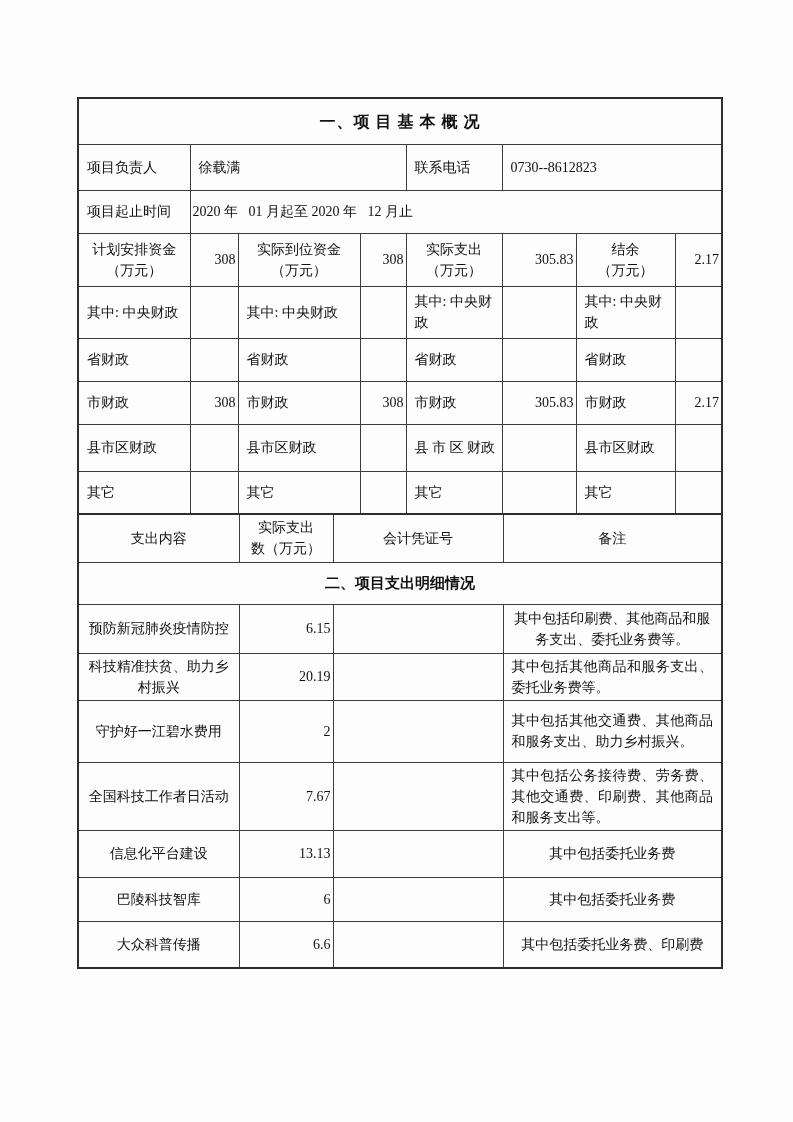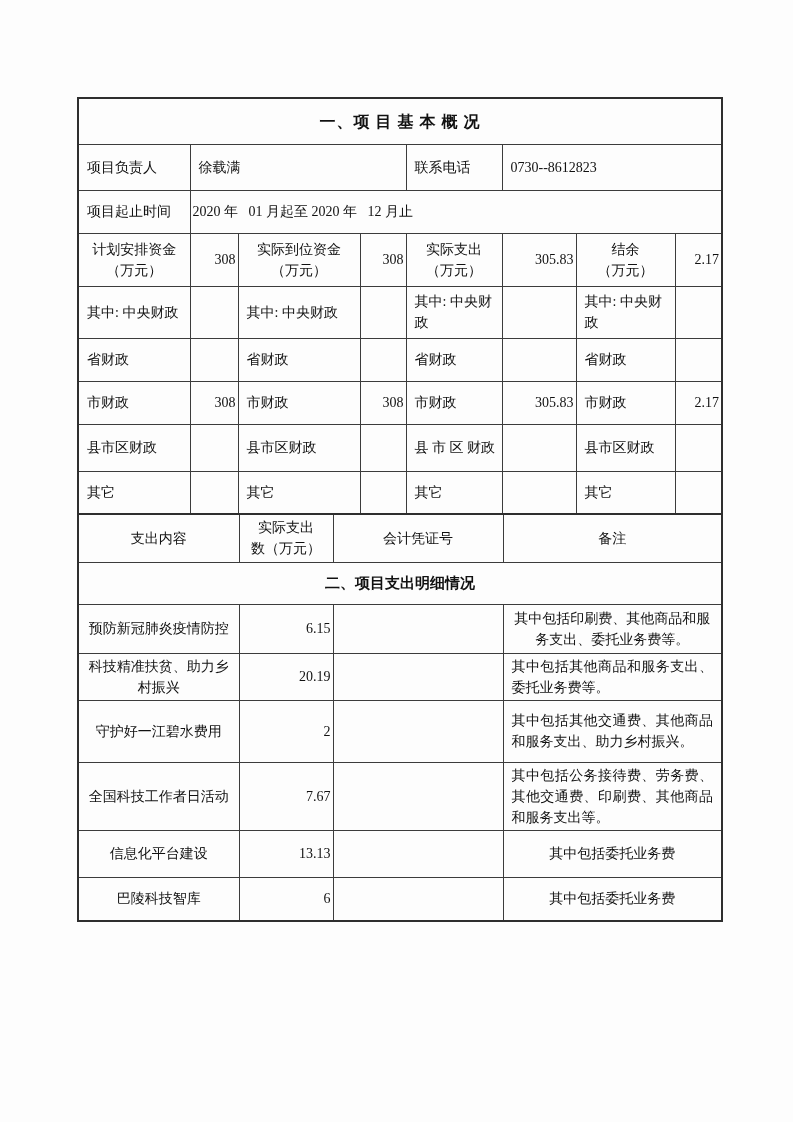--- a/index.html
+++ b/index.html
@@ -181,17 +181,23 @@
         <td class="num">13.13</td>
         <td class="ctr"></td>
         <td class="rmk-c">其中包括委托业务费</td>
       </tr>
       <tr style="height:44px">
         <td class="ctr">巴陵科技智库</td>
         <td class="num">6</td>
         <td class="ctr"></td>
         <td class="rmk-c">其中包括委托业务费</td>
       </tr>
+      <tr style="height:47px">
+        <td class="ctr">大众科普传播</td>
+        <td class="num">6.6</td>
+        <td class="ctr"></td>
+        <td class="rmk-c">其中包括委托业务费、印刷费</td>
+      </tr>
     </tbody>
       </table>
 
   </div>
 </div>
 
 </body></html>

